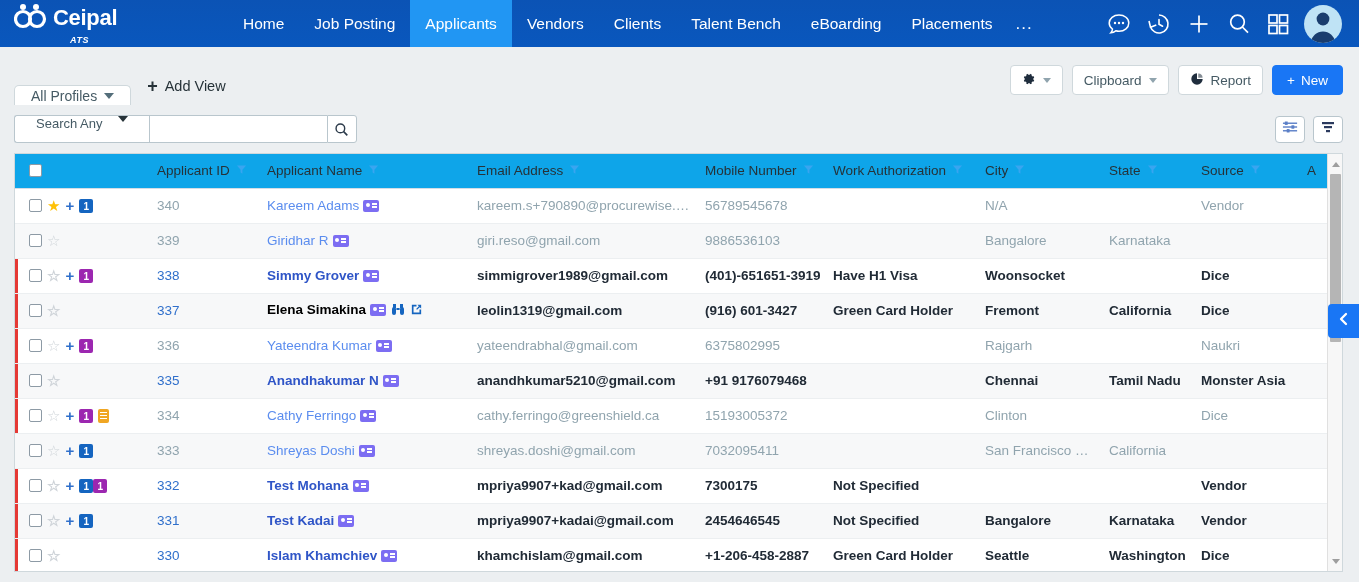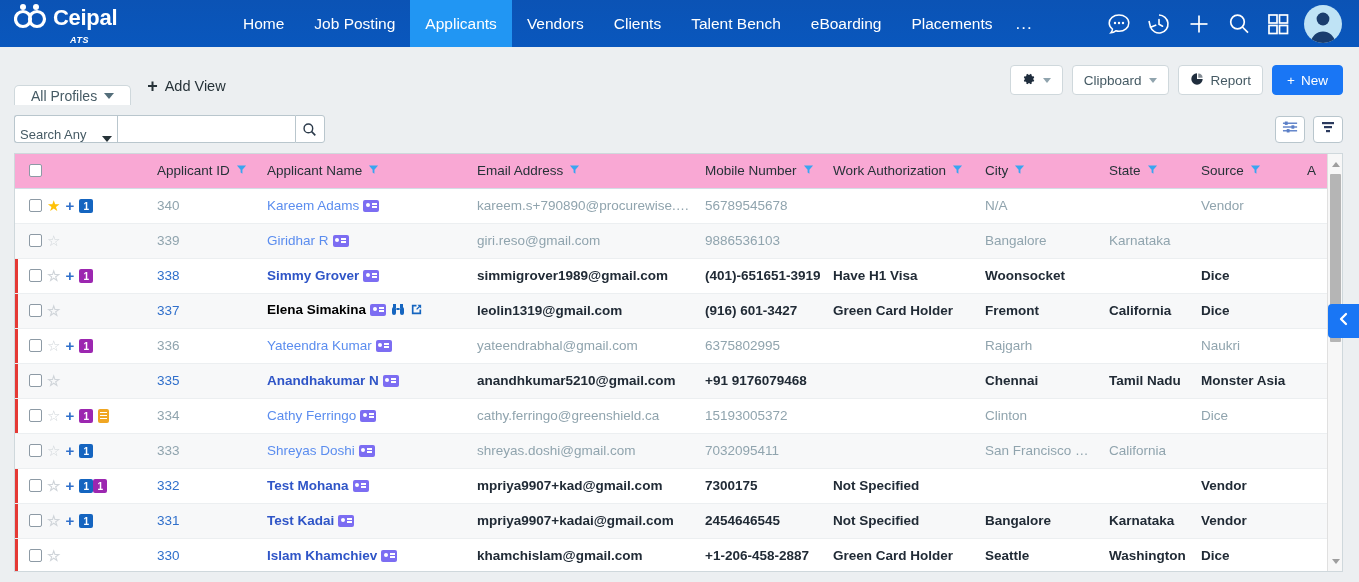--- a/index.html
+++ b/index.html
@@ -78,21 +78,21 @@
   }
 
   
   .searchbar {
     height: 48px; display:flex; align-items:center; padding: 0 16px 0 14px;
     background:#eceff1;
   }
   .search-group { display:flex; align-items:stretch; height:28px; }
   .search-sel {
     background:#fff; border:1px solid #b9c6cd; border-right:none; border-radius:3px 0 0 3px;
-    display:flex; align-items:flex-end; gap:15px; padding:0 5px;
+    display:flex; align-items:flex-start; gap:15px; padding:0 21px;
     font-size:13px; color:#455a64; cursor:pointer;
   }
   .search-sel .caret-down { border-top-color:#263238; }
   .search-input {
     width: 178px; border:1px solid #b9c6cd; border-right:none; background:#fff;
     font-size:13px; padding: 0 7px; outline:none; font-family:inherit;
   }
   .search-go {
     width:30px; background:#fff; border:1px solid #b9c6cd; border-radius: 0 3px 3px 0;
     display:flex;align-items:center;justify-content:center;cursor:pointer;
@@ -103,21 +103,21 @@
     display:flex;align-items:center;justify-content:center;cursor:pointer;
   }
 
   
   .table-wrap {
     margin: 0 16px 0 14px; border:1px solid #cfd8dc; background:#fff;
     height: 419px; position:relative; overflow:hidden;
   }
   table { border-collapse: collapse; width: 1312px; table-layout: fixed; }
   thead th {
-    background:#f9a8d4; height:34px; font-size:13.5px; color:#263238; font-weight:500;
+    background:#0ea5e9; height:34px; font-size:13.5px; color:#263238; font-weight:500;
     text-align:left; padding: 0 6px; white-space:nowrap; vertical-align:middle;
     border-bottom:1px solid #d3dde6;
   }
   th .hd { display:flex; align-items:center; gap:6px; }
   .funnel { flex:none; }
   tbody td {
     height:34px; font-size:13.5px; padding: 0 6px; white-space:nowrap;
     overflow:hidden; text-overflow:ellipsis; vertical-align:middle;
     border-bottom:1px solid #eceff1;
   }

